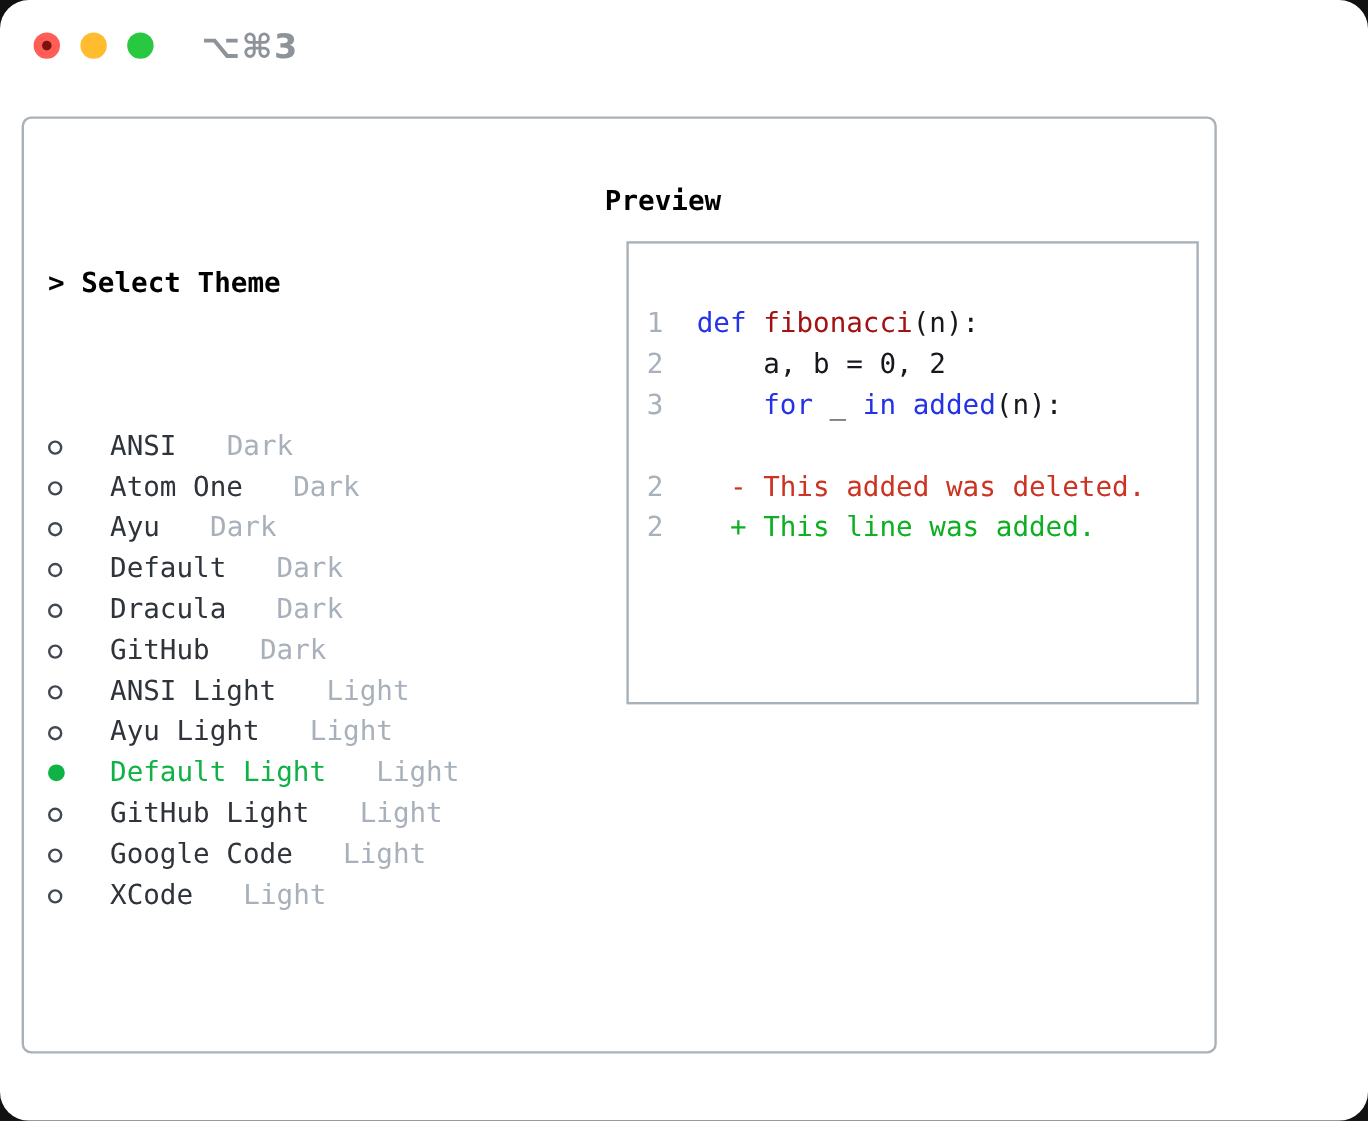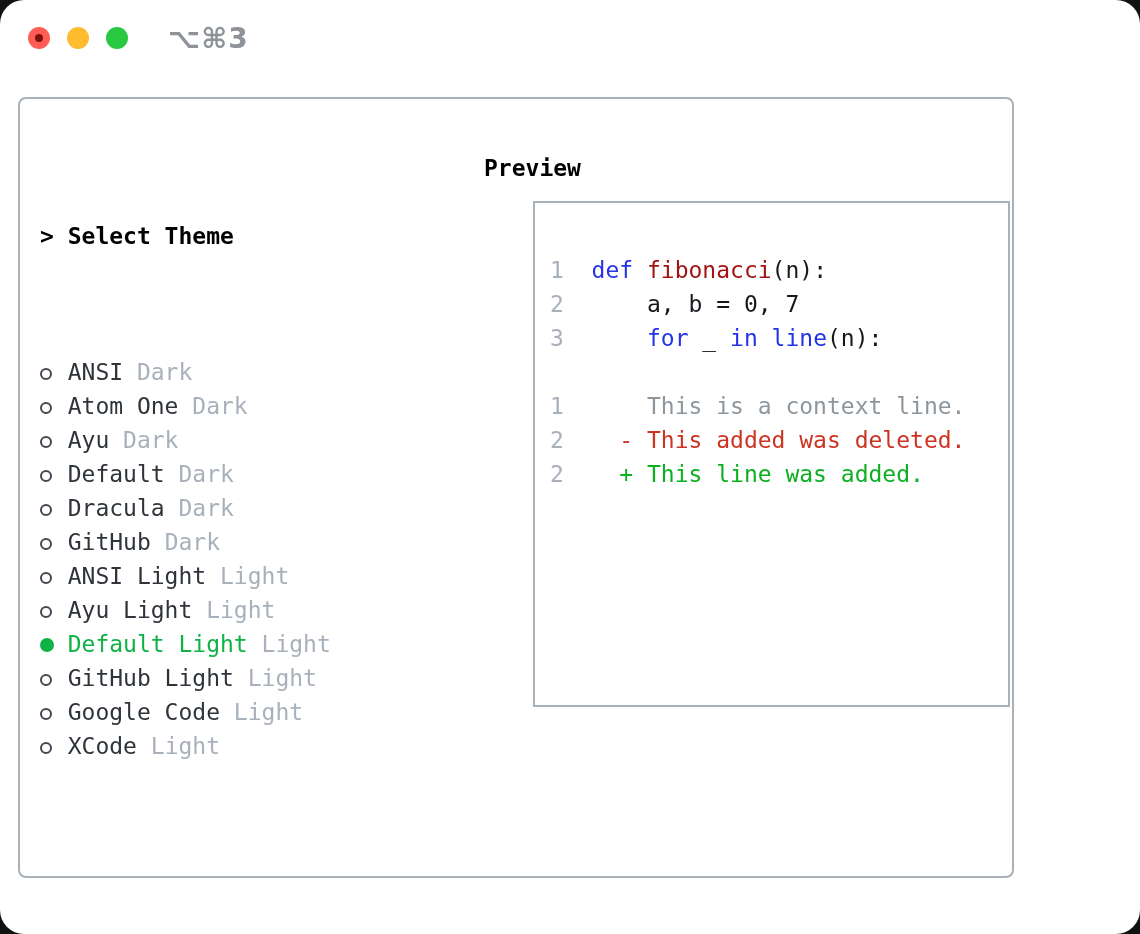--- a/index.html
+++ b/index.html
@@ -39,30 +39,30 @@
   .row{height:34px;}
   .blank-row{height:34px;}
   .mk{display:inline-block;width:27.7px;vertical-align:top;}
   .dot{
     display:inline-block;width:12px;height:12px;border-radius:50%;
     border:2px solid #424851;box-sizing:border-box;margin-top:9px;
   }
   .dot.sel{width:14px;height:14px;border:none;background:var(--green);margin-top:8px;}
   .hd{font-weight:bold;color:var(--heading);text-align:right;}
   .prompt{display:inline-block;width:27.7px;font-weight:bold;color:var(--heading);}
-  .nm{color:var(--text);}
+  .nm{color:var(--text);margin-left:24px;}
   .nm.sel{color:var(--green);}
-  .variant{color:var(--muted);}
+  .variant{color:var(--muted);margin-left:28px;}
   
   .preview-heading{
-    position:absolute;left:464px;top:52px;font-size:23px;line-height:34px;
+    position:absolute;left:484px;top:52px;font-size:23px;line-height:34px;
     font-weight:bold;color:var(--heading);
   }
   .preview-box{
-    position:absolute;left:513px;top:102px;width:477px;height:506px;
+    position:absolute;left:502px;top:102px;width:477px;height:386px;
     border:2px solid var(--border);box-sizing:border-box;background:#fff;
     padding:50px 0 0 15px;overflow:hidden;
   }
   .pline{font-size:23px;line-height:34px;height:34px;white-space:pre;}
   .ln{color:var(--ln);}
   .kw{color:var(--kw);}
   .fn{color:var(--fn);}
   .pl{color:var(--pl);}
   .ctx{color:var(--ctx);}
   .del{color:var(--del);}
@@ -97,23 +97,22 @@
         
 
         
         
       </div>
 
       <div class="preview-heading">Preview</div>
 
       <div class="preview-box" id="preview-box">
           <div class="pline"><span class="ln">1</span><span class="pl">  </span><span class="kw">def</span><span class="pl"> </span><span class="fn">fibonacci</span><span class="pl">(n):</span></div>
-          <div class="pline"><span class="ln">2</span><span class="pl">  </span><span class="pl">    a, b = 0, 7</span></div>
-          <div class="pline"><span class="ln">3</span><span class="pl">  </span><span class="pl">    </span><span class="kw">for</span><span class="pl"> _ </span><span class="kw">in</span><span class="pl"> </span><span class="kw">line</span><span class="pl">(n):</span></div>
+          <div class="pline"><span class="ln">2</span><span class="pl">  </span><span class="pl">    a, b = 0, 2</span></div>
+          <div class="pline"><span class="ln">3</span><span class="pl">  </span><span class="pl">    </span><span class="kw">for</span><span class="pl"> _ </span><span class="kw">in</span><span class="pl"> </span><span class="kw">added</span><span class="pl">(n):</span></div>
           <div class="pline"></div>
-          <div class="pline"><span class="ln">1</span><span class="ctx">  </span><span class="ctx">    This is a context line.</span></div>
           <div class="pline"><span class="ln">2</span><span class="del">  </span><span class="del">  - This added was deleted.</span></div>
           <div class="pline"><span class="ln">2</span><span class="add">  </span><span class="add">  + This line was added.</span></div>
         </div>
 
     </div>
   </div>
 </div>
 
 </body></html>

